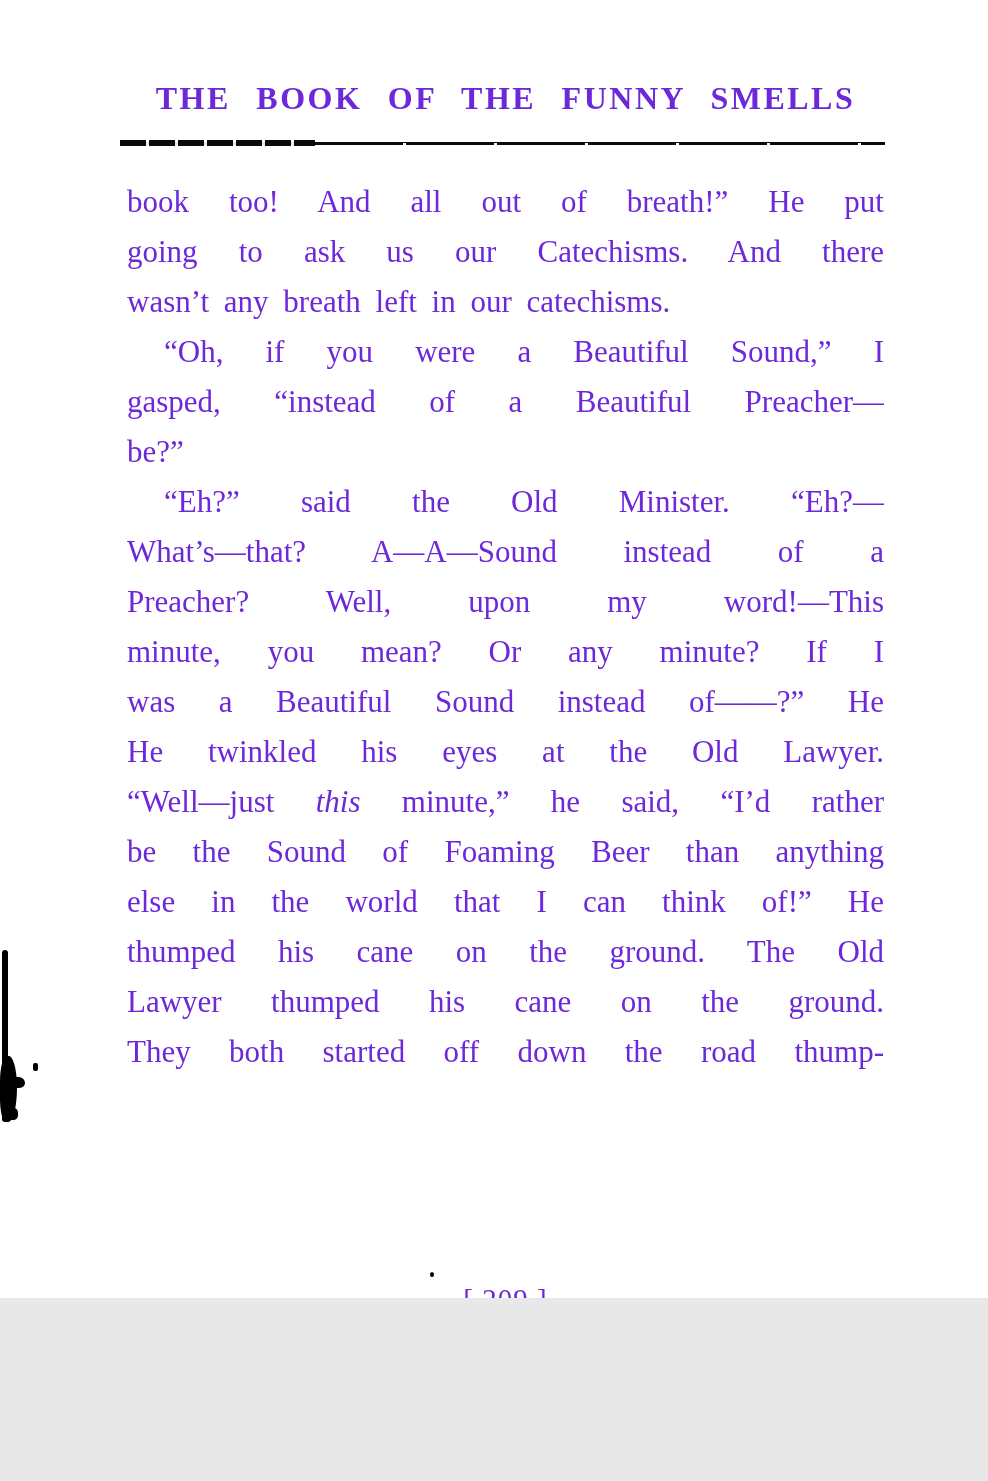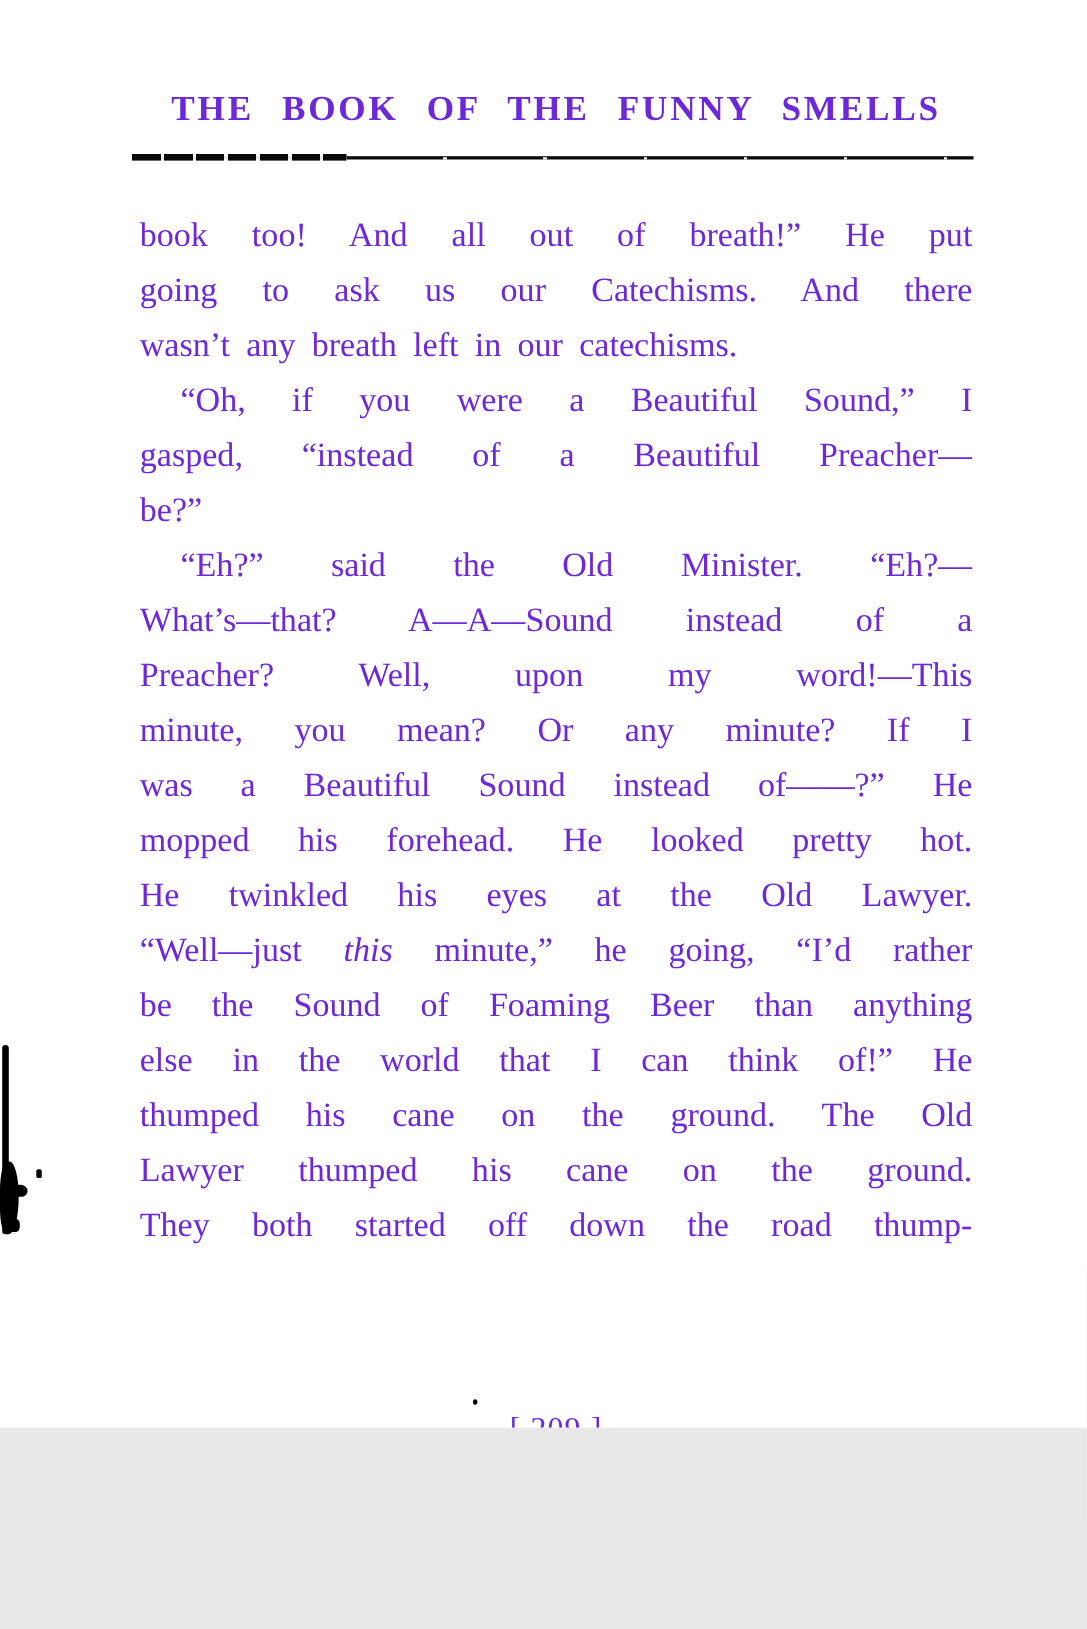--- a/index.html
+++ b/index.html
@@ -60,21 +60,20 @@
       repeating-linear-gradient(90deg, transparent 0 88px, #ffffff 88px 91px);
   }
   .body-text {
     position: absolute;
     top: 177px;
     left: 0;
     width: 100%;
     font-size: 31px;
     line-height: 50px;
     word-spacing: 7px;
-    margin-top: 12px;
   }
   .line {
     height: 50px;
     text-align: justify;
     text-align-last: justify;
     overflow: hidden;
   }
   .line.indent { text-indent: 37px; }
   .line.end { text-align-last: left; }
   .italic { font-style: italic; }
@@ -111,23 +110,22 @@
       <div class="line">going to ask us our Catechisms.  And there</div>
       <div class="line end">wasn’t any breath left in our catechisms.</div>
       <div class="line indent">“Oh, if you were a Beautiful Sound,” I</div>
       <div class="line">gasped, “instead of a Beautiful Preacher—</div>
       <div class="line end">be?”</div>
       <div class="line indent">“Eh?” said the Old Minister.  “Eh?—</div>
       <div class="line">What’s—that?  A—A—Sound instead of a</div>
       <div class="line">Preacher?  Well, upon my word!—This</div>
       <div class="line">minute, you mean?  Or any minute?  If I</div>
       <div class="line">was a Beautiful Sound instead of——?”  He</div>
-      <div class="line">mopped his forehead.  He looked pretty hot.</div>
       <div class="line">He twinkled his eyes at the Old Lawyer.</div>
-      <div class="line"><span>“Well—just </span><span class="italic">this</span><span> minute,” he going, “I’d rather</span></div>
+      <div class="line"><span>“Well—just </span><span class="italic">this</span><span> minute,” he said, “I’d rather</span></div>
       <div class="line">be the Sound of Foaming Beer than anything</div>
       <div class="line">else in the world that I can think of!”  He</div>
       <div class="line">thumped his cane on the ground.  The Old</div>
       <div class="line">Lawyer thumped his cane on the ground.</div>
       <div class="line">They both started off down the road thump-</div>
     </div>
 
     <div class="page-number">[ 209 ]</div>
   </div>
 

